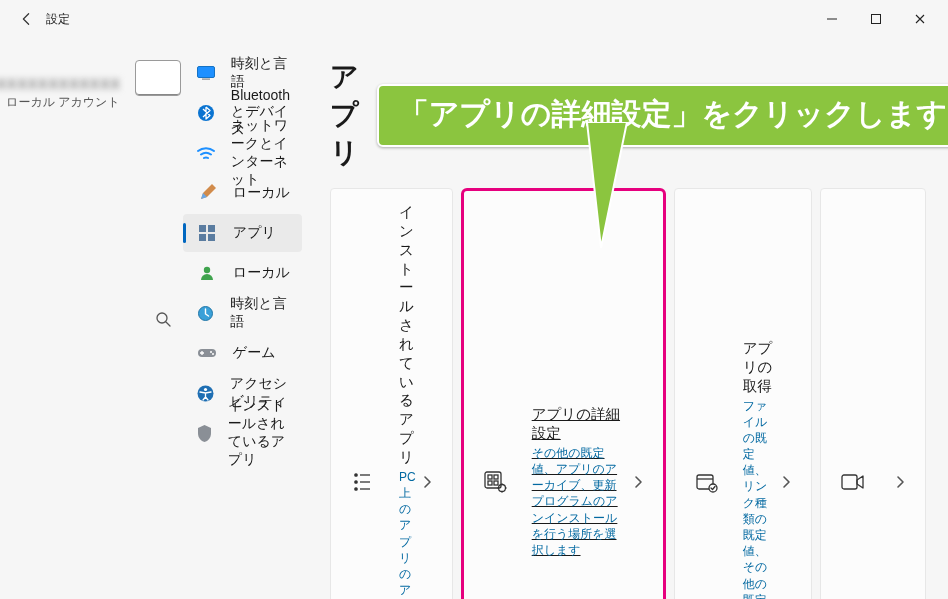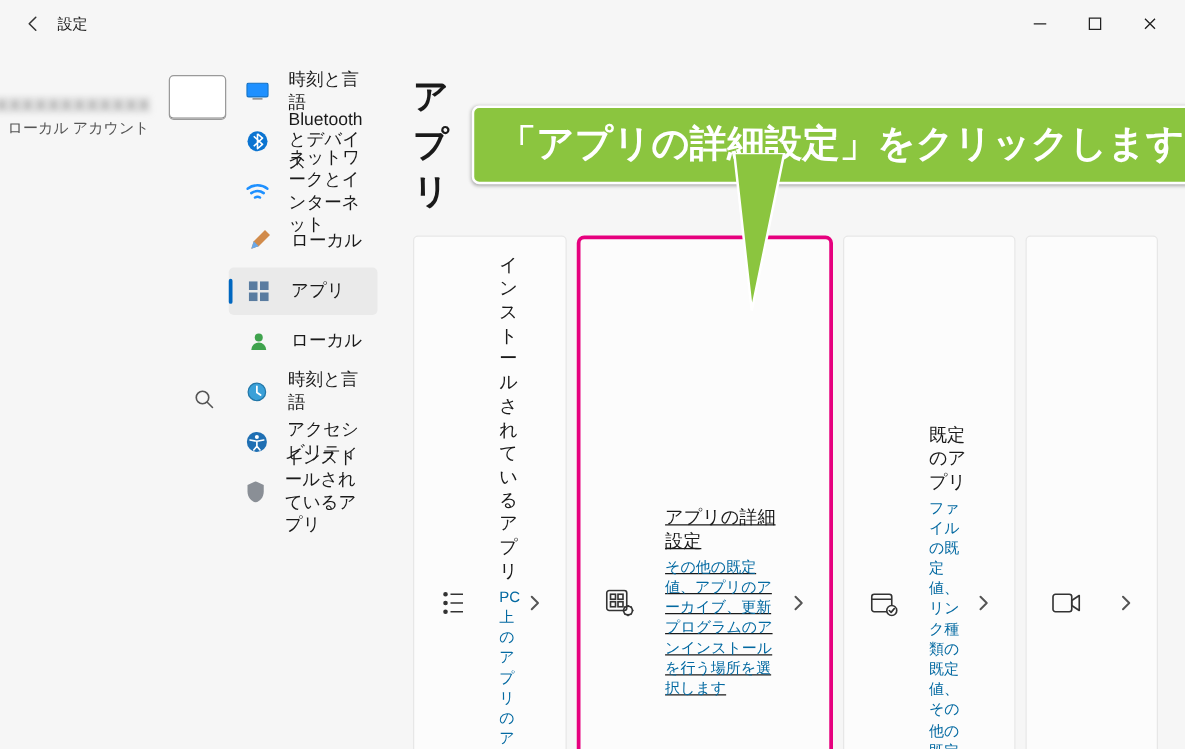--- a/index.html
+++ b/index.html
@@ -304,20 +304,31 @@
           <svg width="17" height="17" viewBox="0 0 17 17">
               <circle cx="8.5" cy="8.5" r="7" fill="#3aa0d8"></circle>
               <circle cx="8.5" cy="8.5" r="7" fill="none" stroke="#2277a8"></circle>
               <path d="M8.5 4v5l3 2" fill="none" stroke="#fff" stroke-width="1.4" stroke-linecap="round"></path>
             </svg>
         </span>
         <span>時刻と言語</span>
       </li>
       <li class="nav-item">
         <span class="nav-icon">
+          <svg width="18" height="12" viewBox="0 0 18 12">
+              <rect x="0" y="2" width="18" height="8" rx="4" fill="#8a8f96"></rect>
+              <circle cx="13" cy="5" r="1" fill="#fff"></circle>
+              <circle cx="15" cy="7" r="1" fill="#fff"></circle>
+              <path d="M4 4v4M2 6h4" stroke="#fff" stroke-width="1.3"></path>
+            </svg>
+        </span>
+        <span>ゲーム</span>
+      </li>
+      <li class="nav-item">
+        <span class="nav-icon">
           <svg width="17" height="17" viewBox="0 0 17 17">
               <circle cx="8.5" cy="8.5" r="8" fill="#1f6fb3"></circle>
               <circle cx="8.5" cy="4.5" r="1.6" fill="#fff"></circle>
               <path d="M3 7l5.5 1L14 7M8.5 8v4m0 0-2.5 3m2.5-3 2.5 3" stroke="#fff" stroke-width="1.3" fill="none" stroke-linecap="round"></path>
             </svg>
         </span>
         <span>アクセシビリティ</span>
       </li>
       <li class="nav-item">
         <span class="nav-icon">
@@ -391,21 +402,21 @@
       <div class="setting-item">
         <span class="setting-icon">
           <svg width="22" height="22" viewBox="0 0 22 22" fill="none" stroke="#333" stroke-width="1.3">
             <rect x="1" y="4" width="16" height="14" rx="2"></rect>
             <path d="M1 8h16"></path>
             <circle cx="17" cy="17" r="4" fill="#fff"></circle>
             <path d="M15 17l1.5 1.5L19 15.5" stroke-linecap="round" stroke-linejoin="round"></path>
           </svg>
         </span>
         <div class="setting-text">
-          <div class="setting-title">既定のアプリ</div>
+          <div class="setting-title">アプリの取得</div>
           <div class="setting-desc">ファイルの既定値、リンク種類の既定値、その他の既定値</div>
         </div>
         <span class="chevron">
           <svg width="10" height="14" viewBox="0 0 10 14">
               <path d="M3 2l5 5-5 5" fill="none" stroke="#555" stroke-width="1.6" stroke-linecap="round" stroke-linejoin="round"></path>
             </svg>
         </span>
       </div>
 
       <div class="setting-item">

